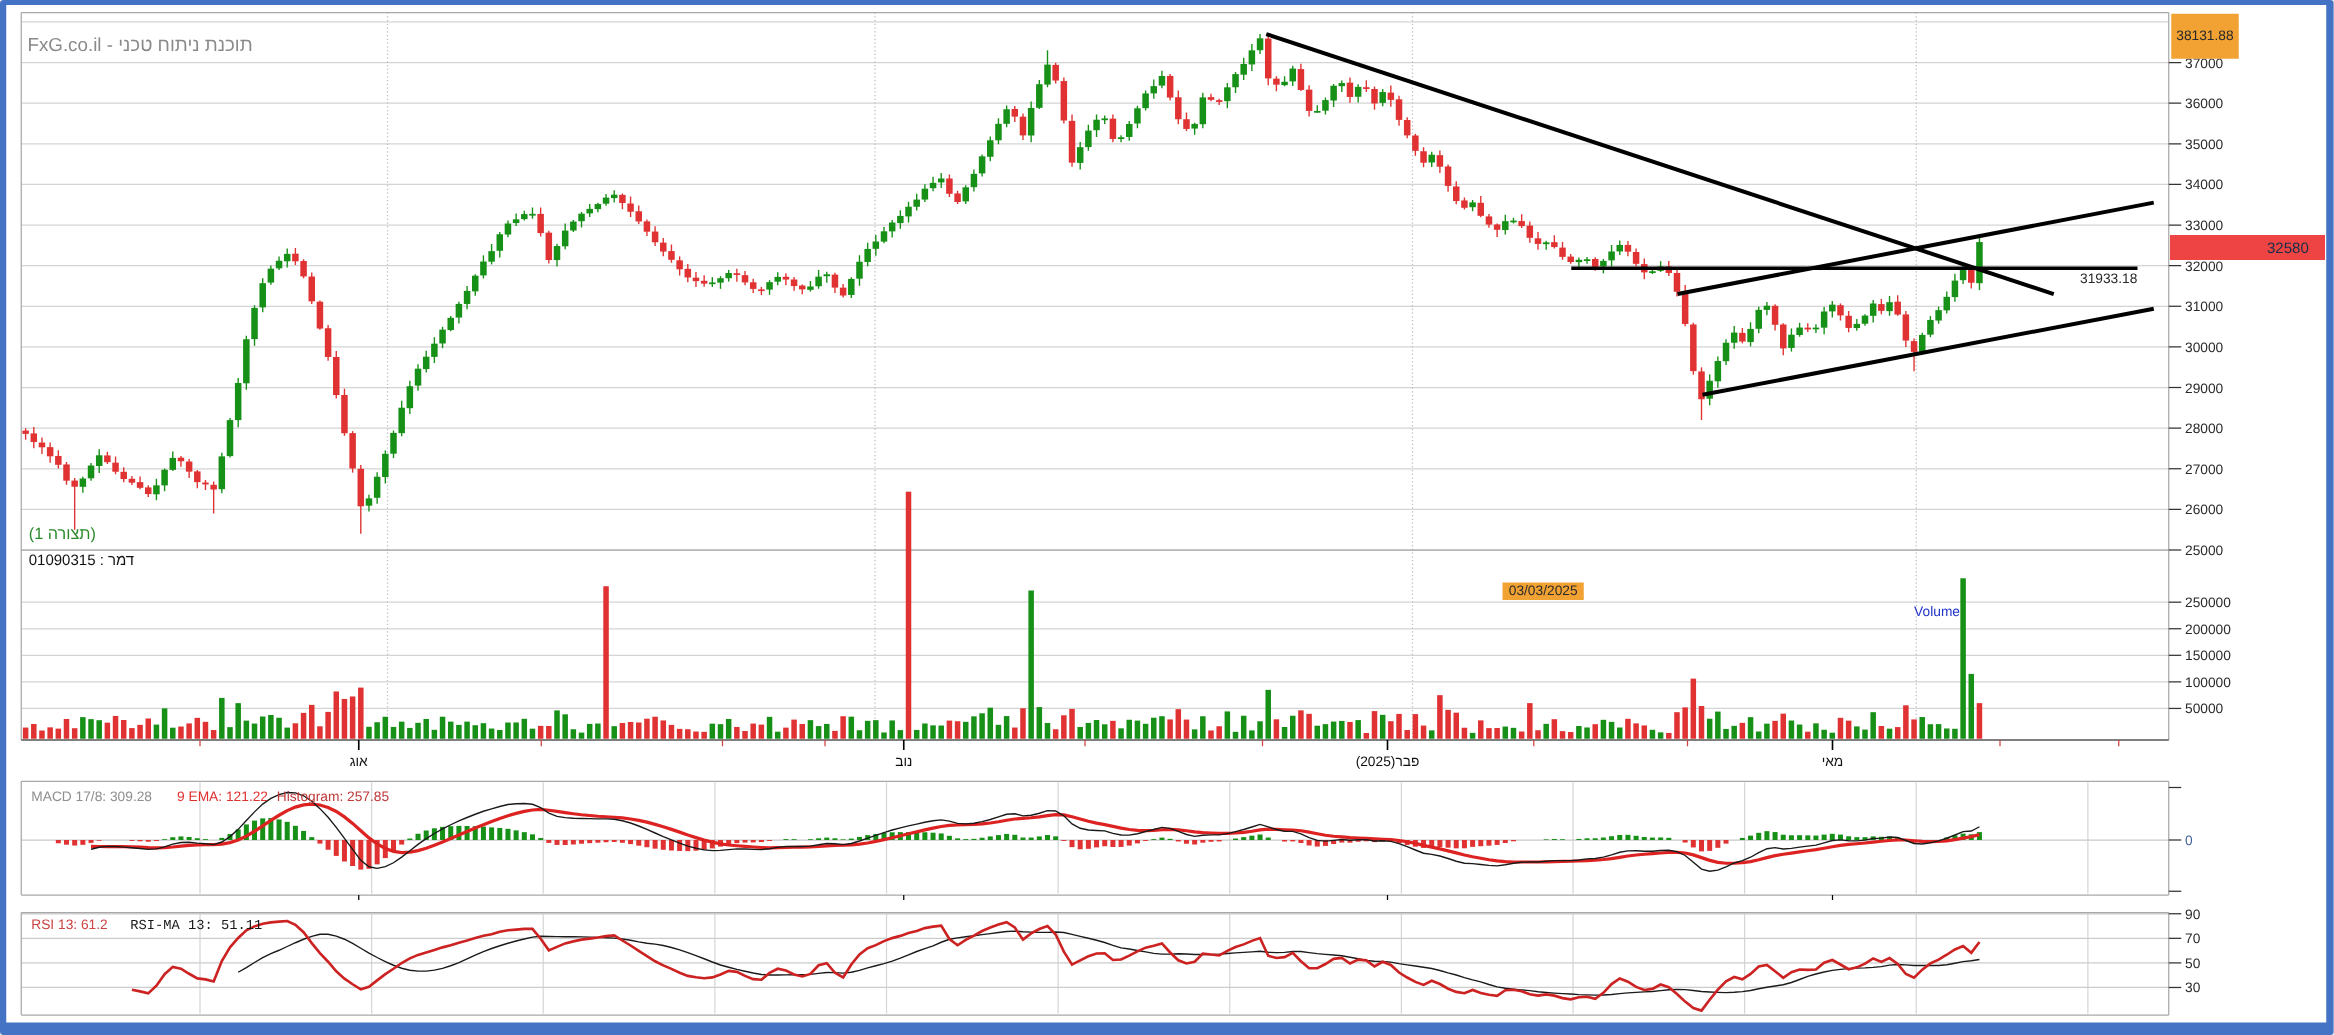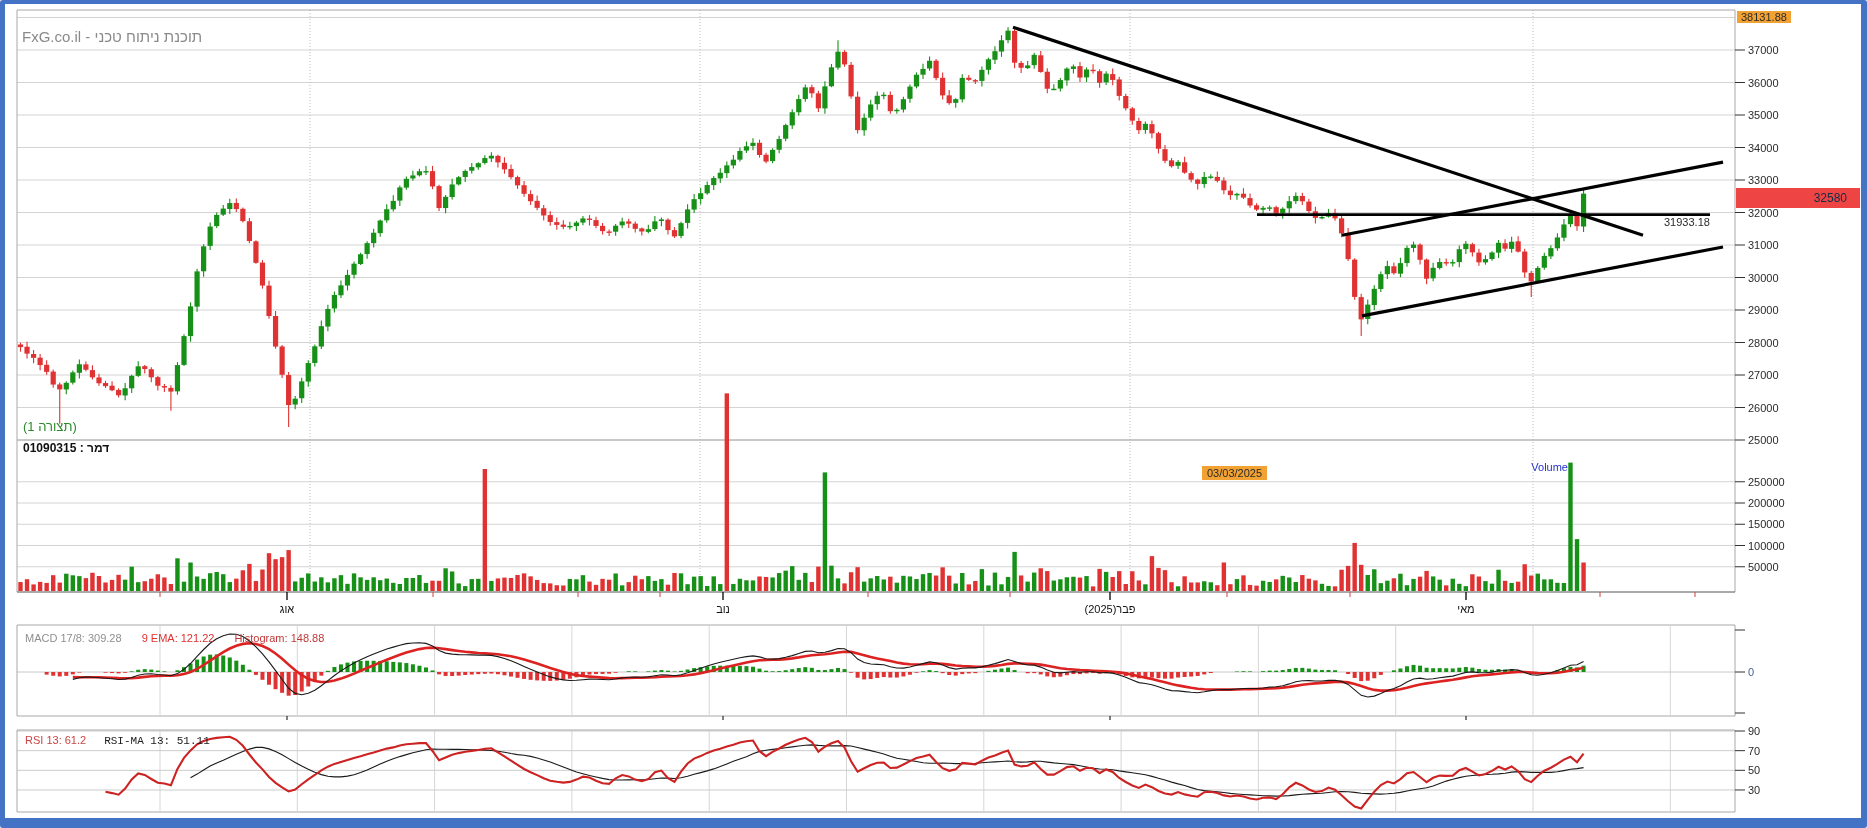--- a/index.html
+++ b/index.html
@@ -3,29 +3,29 @@
 <meta charset="utf-8">
 <style>
   html,body{margin:0;padding:0;background:#e8e8e8;}
   #window{position:relative;width:1867px;height:828px;background:#fff;box-sizing:border-box;
     border-style:solid;border-color:#4472c4;border-width:4px 6px 10px 5px;border-radius:3px;overflow:hidden;
     font-family:"Liberation Sans", sans-serif;}
   #chart-svg{position:absolute;left:-5px;top:-4px;width:1867px;height:828px;}
   .ovl{position:absolute;white-space:nowrap;}
   #title{left:17px;top:24px;font-size:15px;color:#8a8a8a;}
   #config-label{left:18px;top:415px;font-size:13px;color:#2c8a2c;}
-  #instrument-label{left:18px;top:437px;font-size:12px;font-weight:bold;color:#111;}
-  #high-badge{left:1732px;top:7px;background:#f2a233;color:#2b2b2b;font-size:11px;padding:0 4px;}
+  #instrument-label{left:18px;top:437px;font-size:12px;font-weight:normal;color:#111;}
+  #high-badge{left:1732px;top:7px;background:#f2a233;color:#2b2b2b;font-size:11px;padding:12px 4px;}
   #last-badge{left:1731px;top:184px;width:111px;background:#ef4444;color:#103048;font-size:12px;
      padding:3px 13px 3px 0;text-align:right;}
   #date-badge{left:1197px;top:462px;background:#f2a233;color:#2b2b2b;font-size:11px;padding:1px 5px;}
-  #volume-label{left:1455px;top:457px;width:108px;text-align:right;font-size:11px;color:#2233cc;}
+  #volume-label{left:1455px;top:480px;width:108px;text-align:right;font-size:11px;color:#2233cc;}
   #macd-labels{left:20px;top:628px;font-size:11px;}
   #macd-labels .m1{color:#8f8f8f;margin-right:20px;}
-  #macd-labels .m2{color:#e03030;margin-right:20px;}
+  #macd-labels .m2{color:#e03030;margin-right:7px;}
   #macd-labels .m3{color:#c03838;}
   #rsi-labels{left:20px;top:730px;font-size:11px;}
   #rsi-labels .r1{color:#cc4444;margin-right:18px;}
   #rsi-labels .r2{color:#1a1a1a;font-family:Liberation Mono, monospace;}
 </style>
 </head>
 <body>
 
 <div id="window">
 
@@ -1142,20 +1142,20 @@
 
   <div class="ovl" id="high-badge">38131.88</div>
 
   <div class="ovl" id="last-badge">32580</div>
 
   <div class="ovl" id="date-badge">03/03/2025</div>
 
   <div class="ovl" id="volume-label">Volume</div>
 
   <div class="ovl" id="macd-labels">
-    <span class="m1">MACD 17/8: 309.28</span><span class="m2">9 EMA: 121.22</span><span class="m3">Histogram: 148.88</span>
+    <span class="m1">MACD 17/8: 309.28</span><span class="m2">9 EMA: 121.22</span><span class="m3">Histogram: 257.85</span>
   </div>
 
   <div class="ovl" id="rsi-labels">
     <span class="r1">RSI 13: 61.2</span><span class="r2">RSI-MA 13: 51.11</span>
   </div>
 
 </div>
 
 </body></html>

